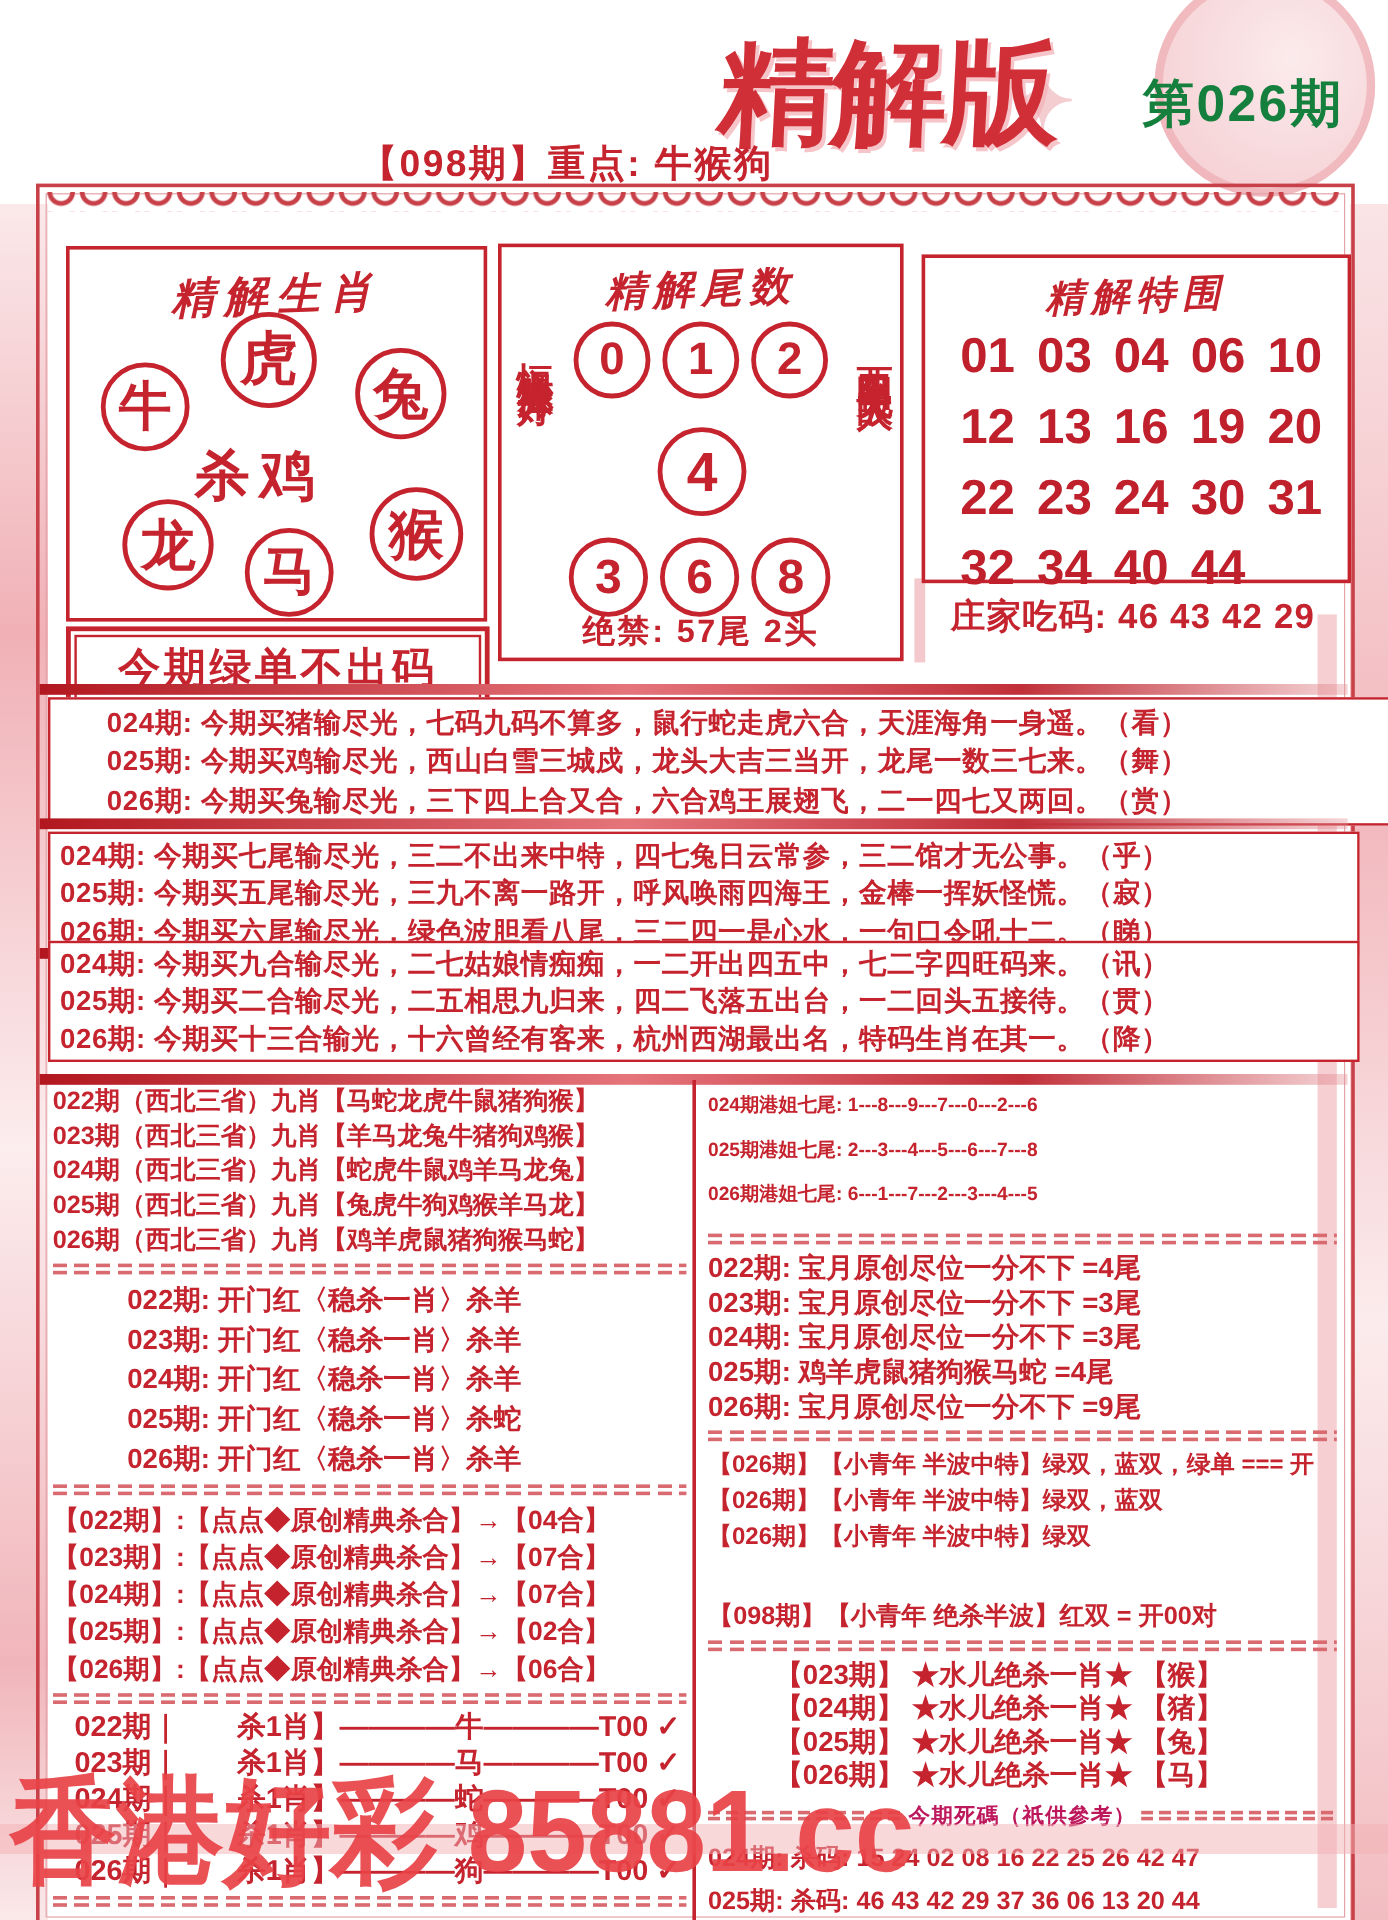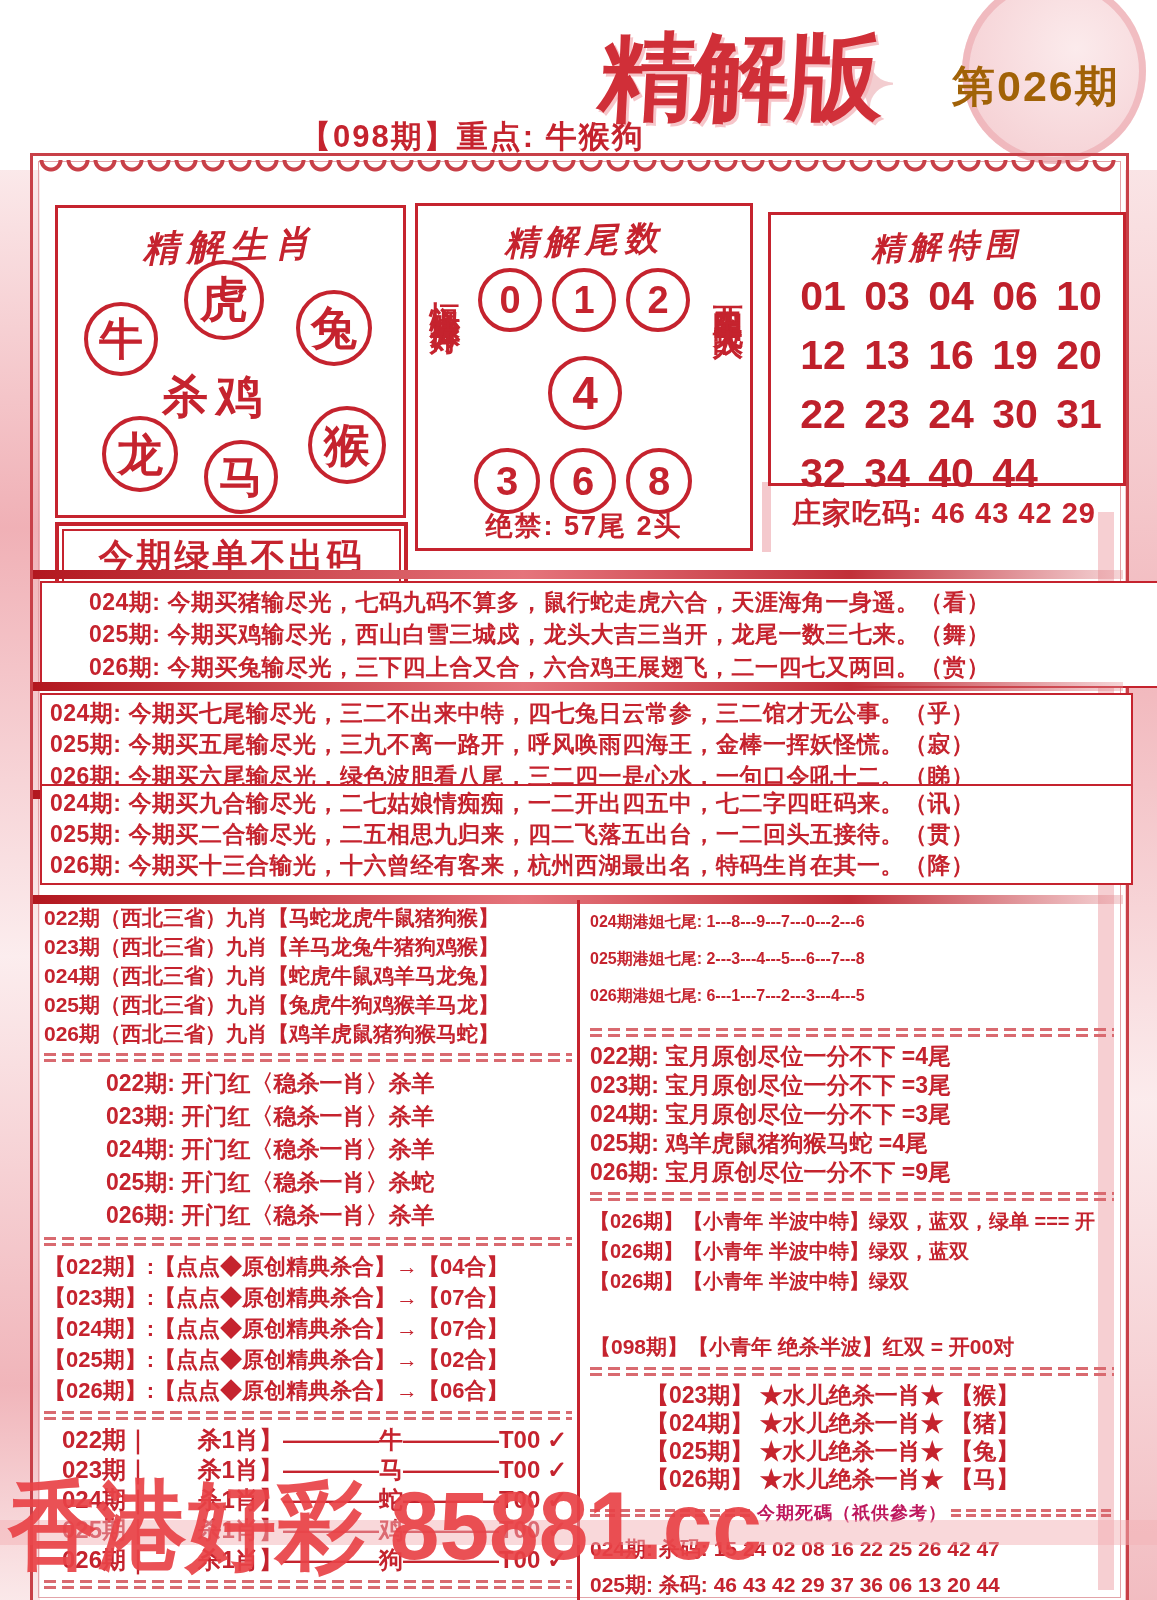--- a/index.html
+++ b/index.html
@@ -17,21 +17,21 @@
   .mini-strip{position:absolute;z-index:1;left:762px;top:482px;width:9px;height:70px;background:rgba(234,148,155,.5);}
 
   
   .wm-circle{position:absolute;left:962px;top:-22px;width:184px;height:186px;border-radius:50%;z-index:0;
     background:radial-gradient(circle at 62% 38%,rgba(247,210,213,.45),rgba(232,148,156,.5));
     box-shadow:inset 0 0 0 7px rgba(236,170,176,.65);}
   .sparkle{position:absolute;left:842px;top:48px;font-size:64px;color:rgba(241,196,200,.85);z-index:0;}
   .masthead{position:absolute;left:520px;top:14px;width:440px;text-align:center;z-index:2;
     font-size:96px;letter-spacing:-2px;color:#d02f38;font-weight:800;
     text-shadow:3px 3px 0 rgba(243,178,183,.75);transform:skewX(-3deg);}
-  .issue{position:absolute;left:952px;top:58px;width:200px;z-index:2;font-size:43px;letter-spacing:2px;color:#a16207;}
+  .issue{position:absolute;left:952px;top:58px;width:200px;z-index:2;font-size:43px;letter-spacing:2px;color:#15803d;}
   .subtitle{position:absolute;left:300px;top:116px;z-index:2;font-size:31px;letter-spacing:2px;color:#c5232e;}
 
   
   .frame{position:absolute;left:30px;top:153px;width:1093px;height:1447px;border:3px solid #c84048;z-index:2;}
   .frame .inner-line{position:absolute;inset:5px;border:1px solid #e3a3a8;}
   .scallops{position:absolute;left:38px;top:160px;width:1081px;height:16px;z-index:3;
     background:radial-gradient(circle 11px at 13px 0px,rgba(0,0,0,0) 7px,#c84048 8px,#c84048 11px,rgba(0,0,0,0) 12px);
     background-size:27px 16px;background-repeat:repeat-x;}
 
   .box{position:absolute;border:3px solid #c5232e;background:#fff;z-index:3;}

